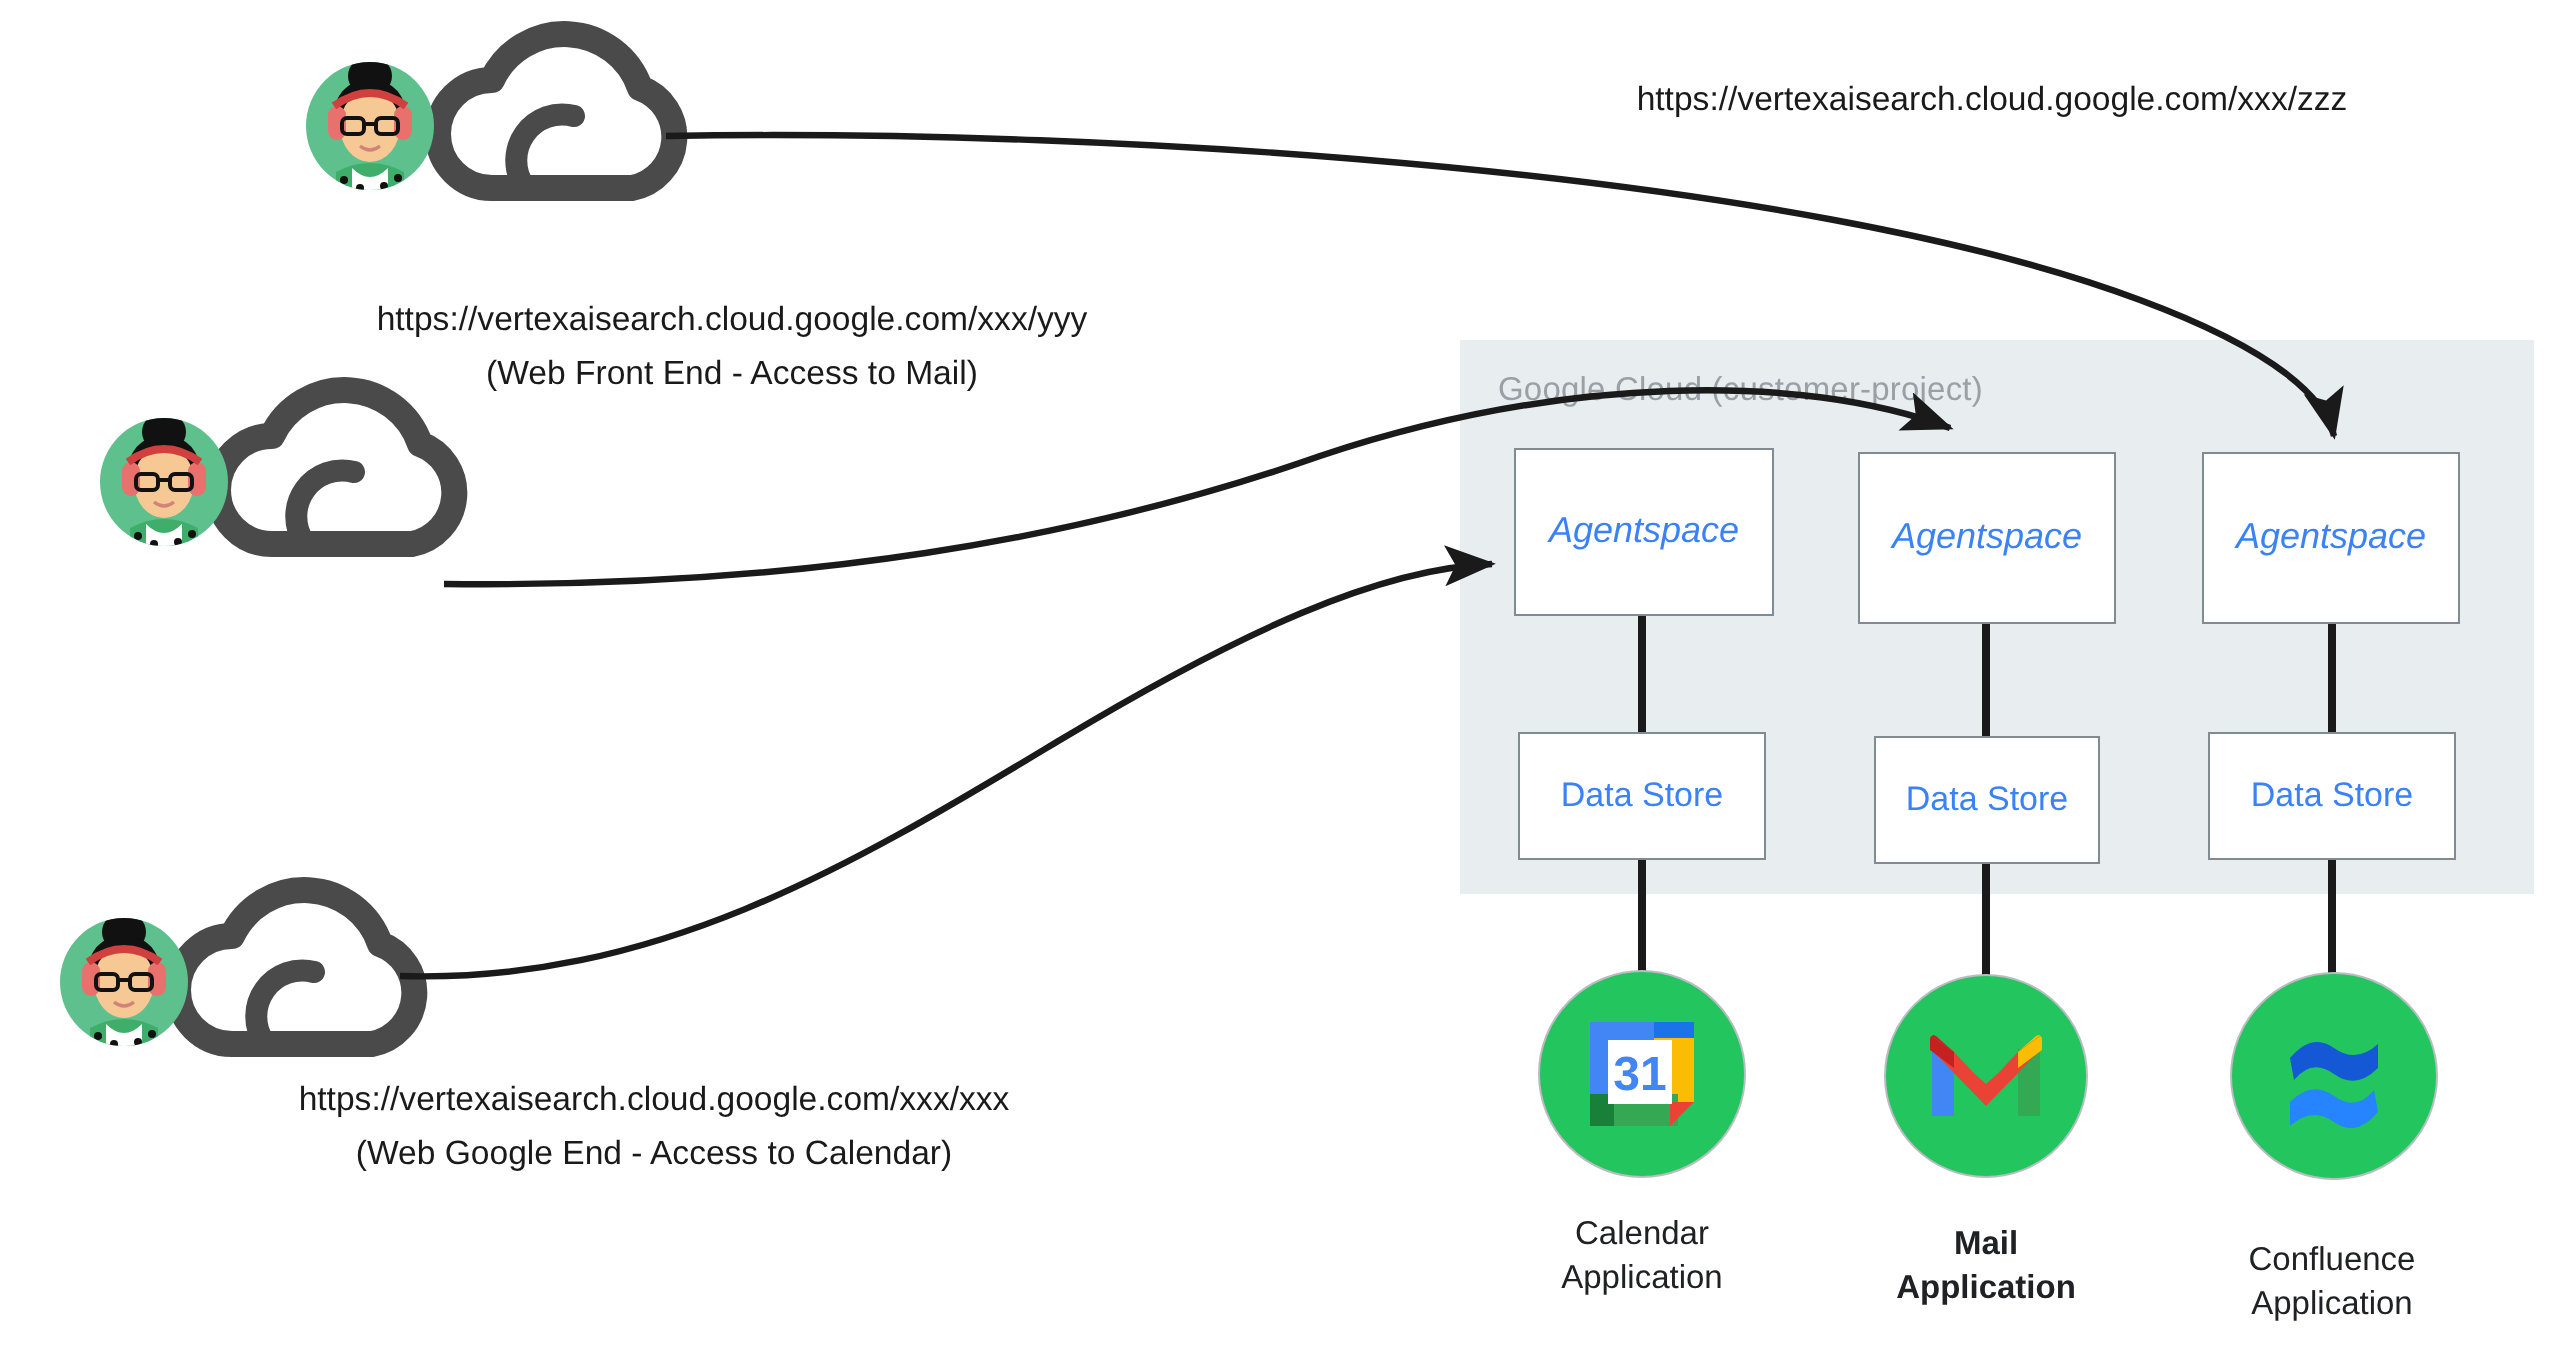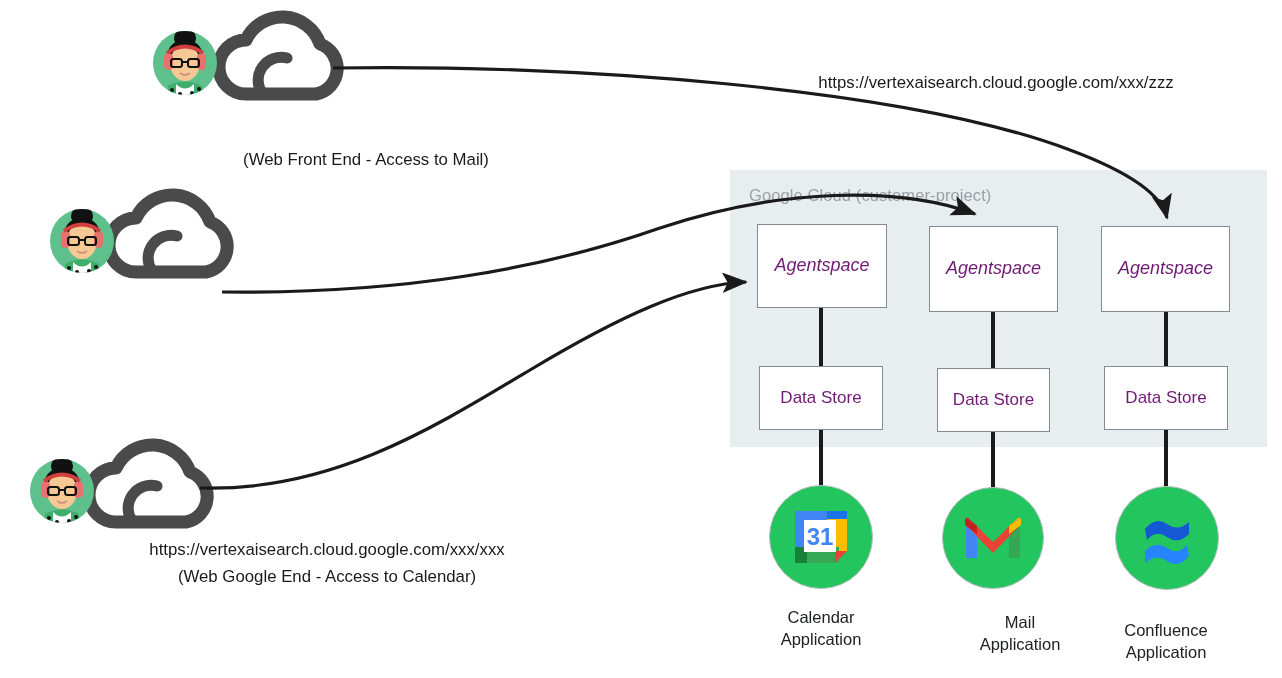--- a/index.html
+++ b/index.html
@@ -49,21 +49,21 @@
     border: 1.6px solid #808b92;
     box-sizing: border-box;
     display: flex;
     align-items: center;
     justify-content: center;
     text-align: center;
   }
   .node-box .box-label {
     font-size: 17px;
     line-height: 1.2;
-    color: #701a75;
+    color: #3b82f6;
   }
   .agentspace .box-label {
     font-style: italic;
     font-size: 18px;
   }
 
   
   .app-circle {
     position: absolute;
     background: #22c55e;
@@ -274,37 +274,38 @@
       <path d="M56 2 Q56 1 54 2 L45 10 L45 17 Z" fill="#fbbc04"></path>
       <path d="M2 2 L29 26 L56 2 L56 10 L29 36 L2 10 Z" fill="#ea4335"></path>
       <path d="M13 10 L29 26 L45 10 L45 42 L29 42 L29 26 L13 42 Z" fill="#ea4335" opacity="0"></path>
       <path d="M2 2 L13 10 L13 42 L2 42 Z" fill="#4285f4"></path>
       <path d="M56 2 L45 10 L45 42 L56 42 Z" fill="#34a853"></path>
       <path d="M2 2 L13 10 L29 27 L45 10 L56 2 L56 9 L29 37 L2 9 Z" fill="#ea4335"></path>
       <path d="M2 2 Q1 2 1 4 L1 9 L13 18 L13 10 Z" fill="#c5221f"></path>
       <path d="M56 2 Q57 2 57 4 L57 9 L45 18 L45 10 Z" fill="#fbbc04"></path>
     </svg>
   </div>
-  <div class="app-caption" style="left:920px; top:612px; width:200px;">Mail
+  <div class="app-caption" style="left:893px; top:612px; width:200px;font-weight:bold;">Mail
 Application</div>
 
   <div class="app-circle" style="left:1115px; top:486px; width:104px; height:104px;">
     <svg width="58" height="52" viewBox="0 0 58 52" xmlns="http://www.w3.org/2000/svg">
       <path d="M7 17 Q18 4 29 12 Q40 20 51 10 L51 22 Q40 33 29 25 Q18 17 9 28 Z" fill="#1558d6"></path>
       <path d="M51 44 Q40 57 29 49 Q18 41 7 51 L7 39 Q18 28 29 36 Q40 44 49 33 Z" fill="#2684ff"></path>
     </svg>
   </div>
   <div class="app-caption" style="left:1066px; top:620px; width:200px;">Confluence
 Application</div>
 
-  <div class="url-label" style="left:805px; top:36px; width:382px;margin-top:33px;">
+  <div class="url-label" style="left:805px; top:36px; width:382px;">
     <span>https://vertexaisearch.cloud.google.com/xxx/zzz</span>
   </div>
 
   <div class="url-label" style="left:188px; top:146px; width:356px;">
+    <span>https://vertexaisearch.cloud.google.com/xxx/yyy</span>
     <span class="line2">(Web Front End - Access to Mail)</span>
   </div>
 
   <div class="url-label" style="left:138px; top:536px; width:378px;">
     <span>https://vertexaisearch.cloud.google.com/xxx/xxx</span>
     <span class="line2">(Web Google End - Access to Calendar)</span>
   </div>
 
 </div>
 

